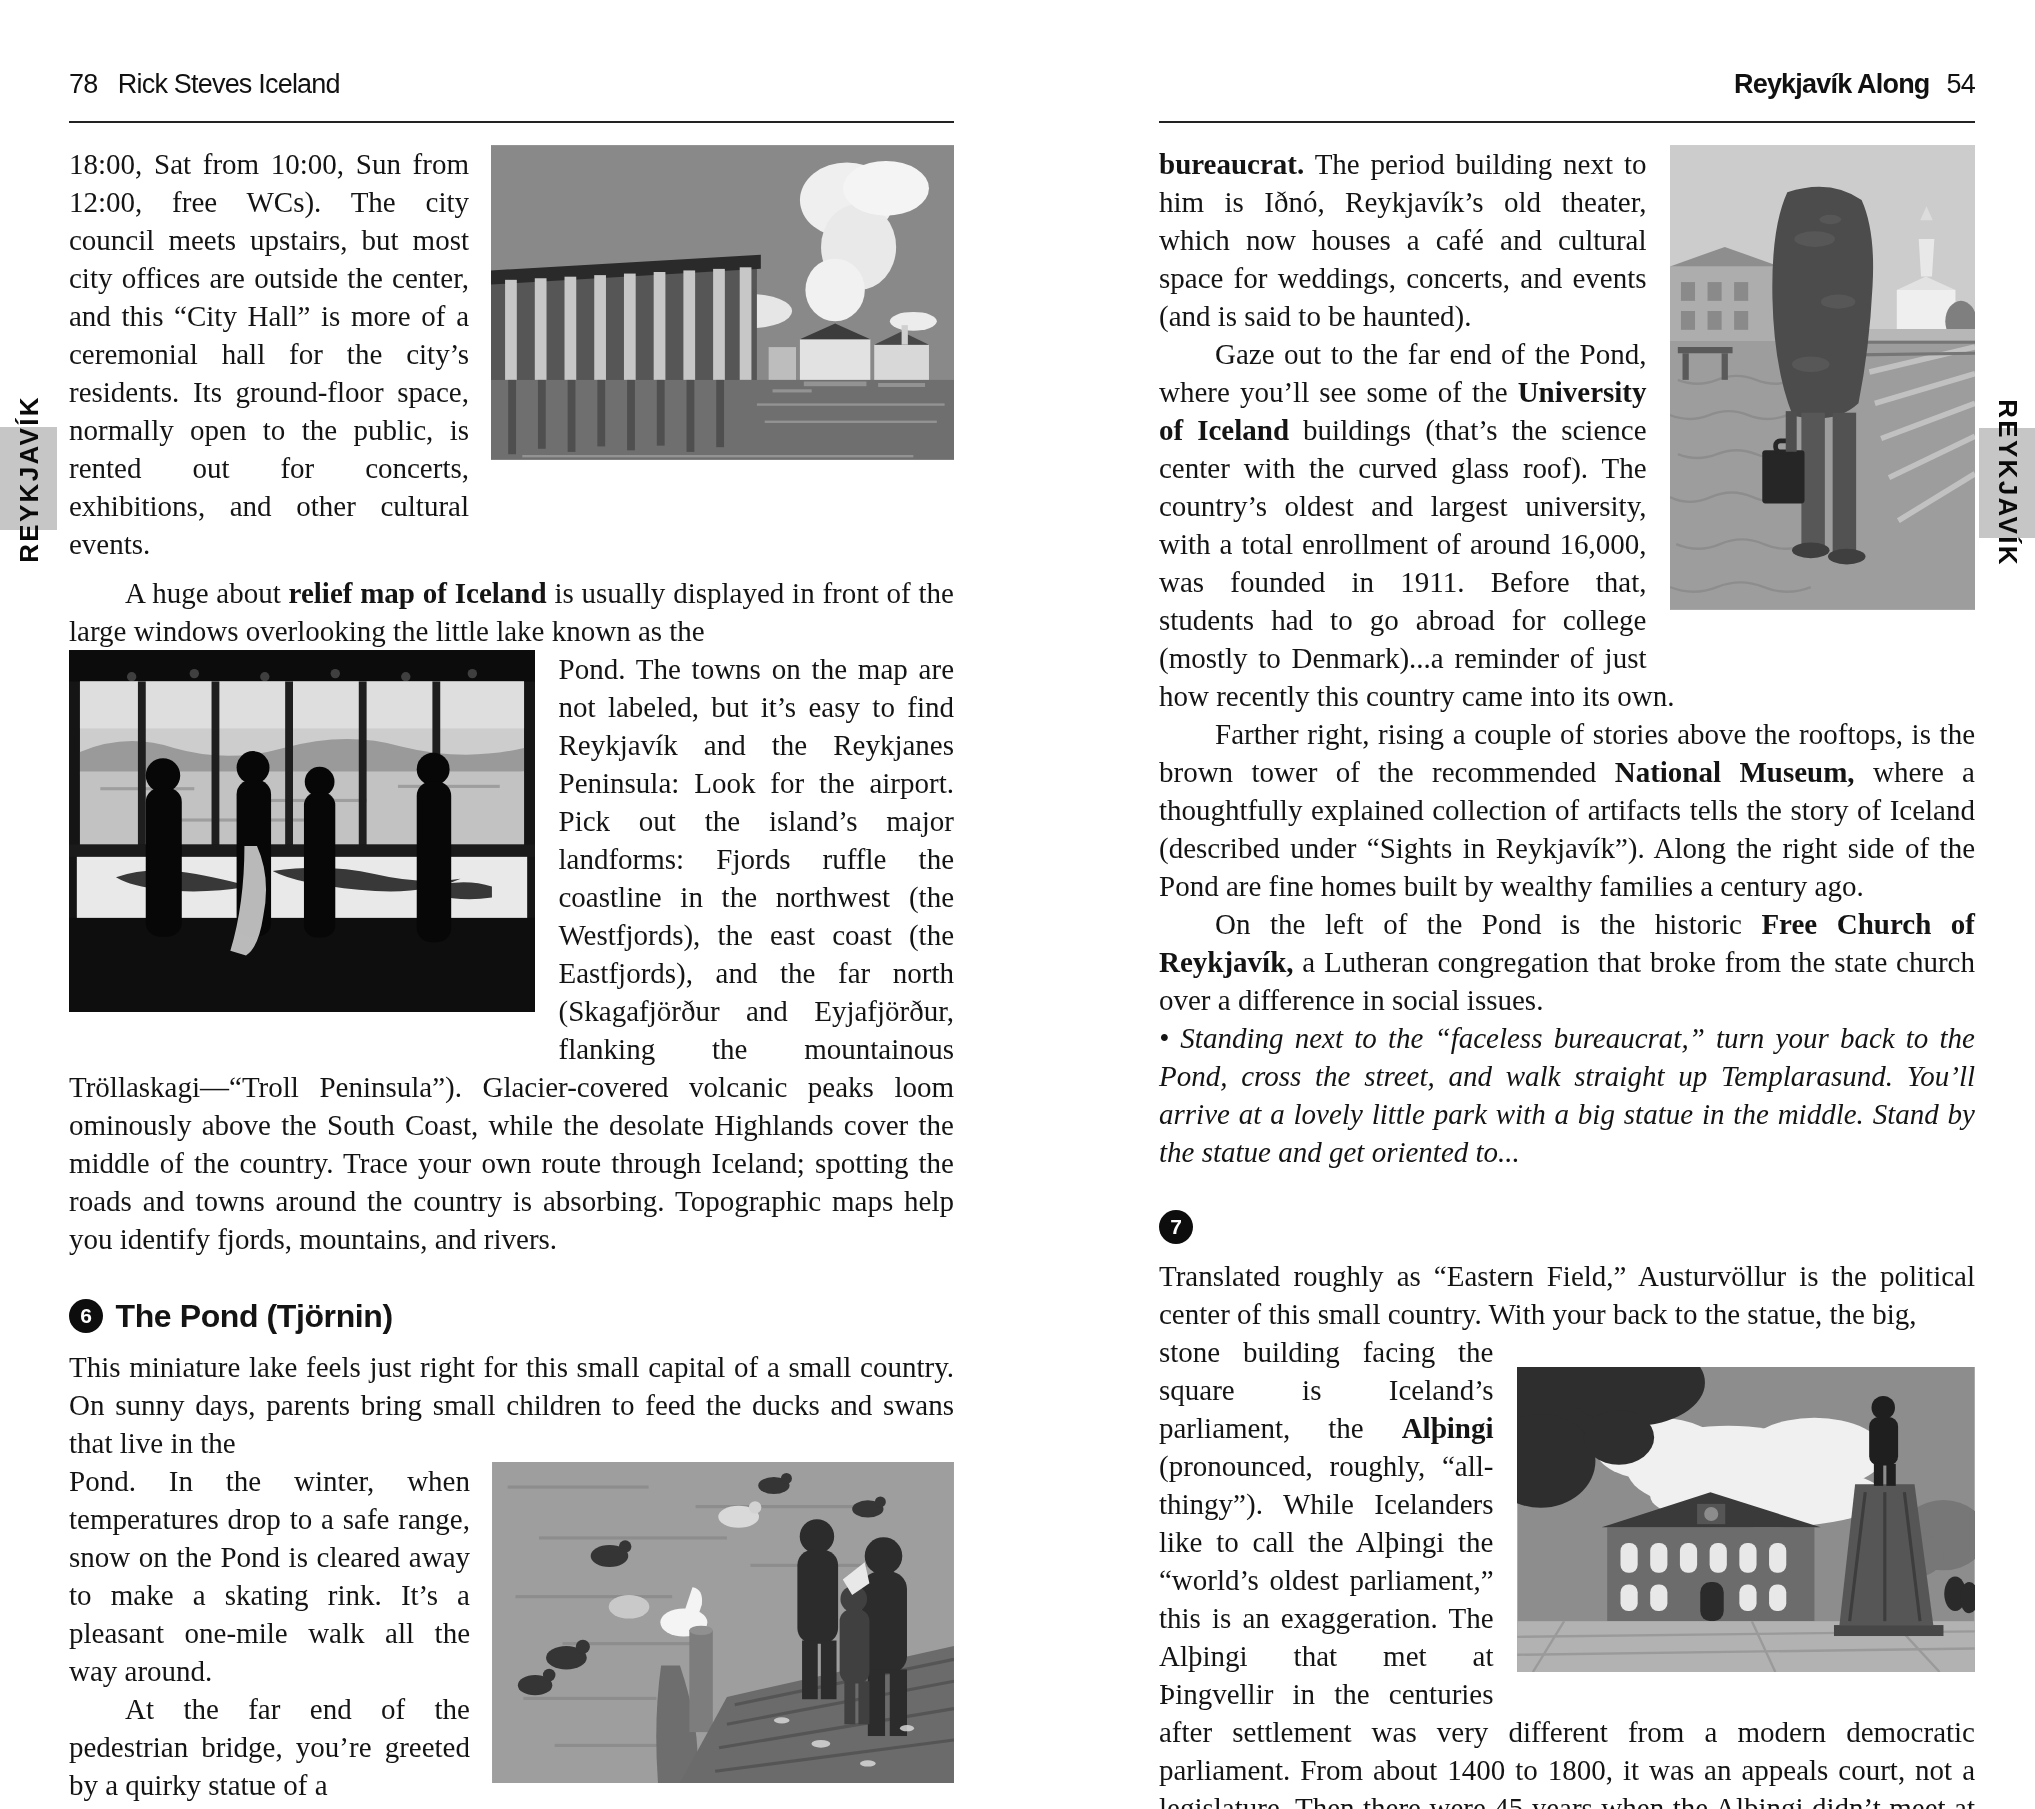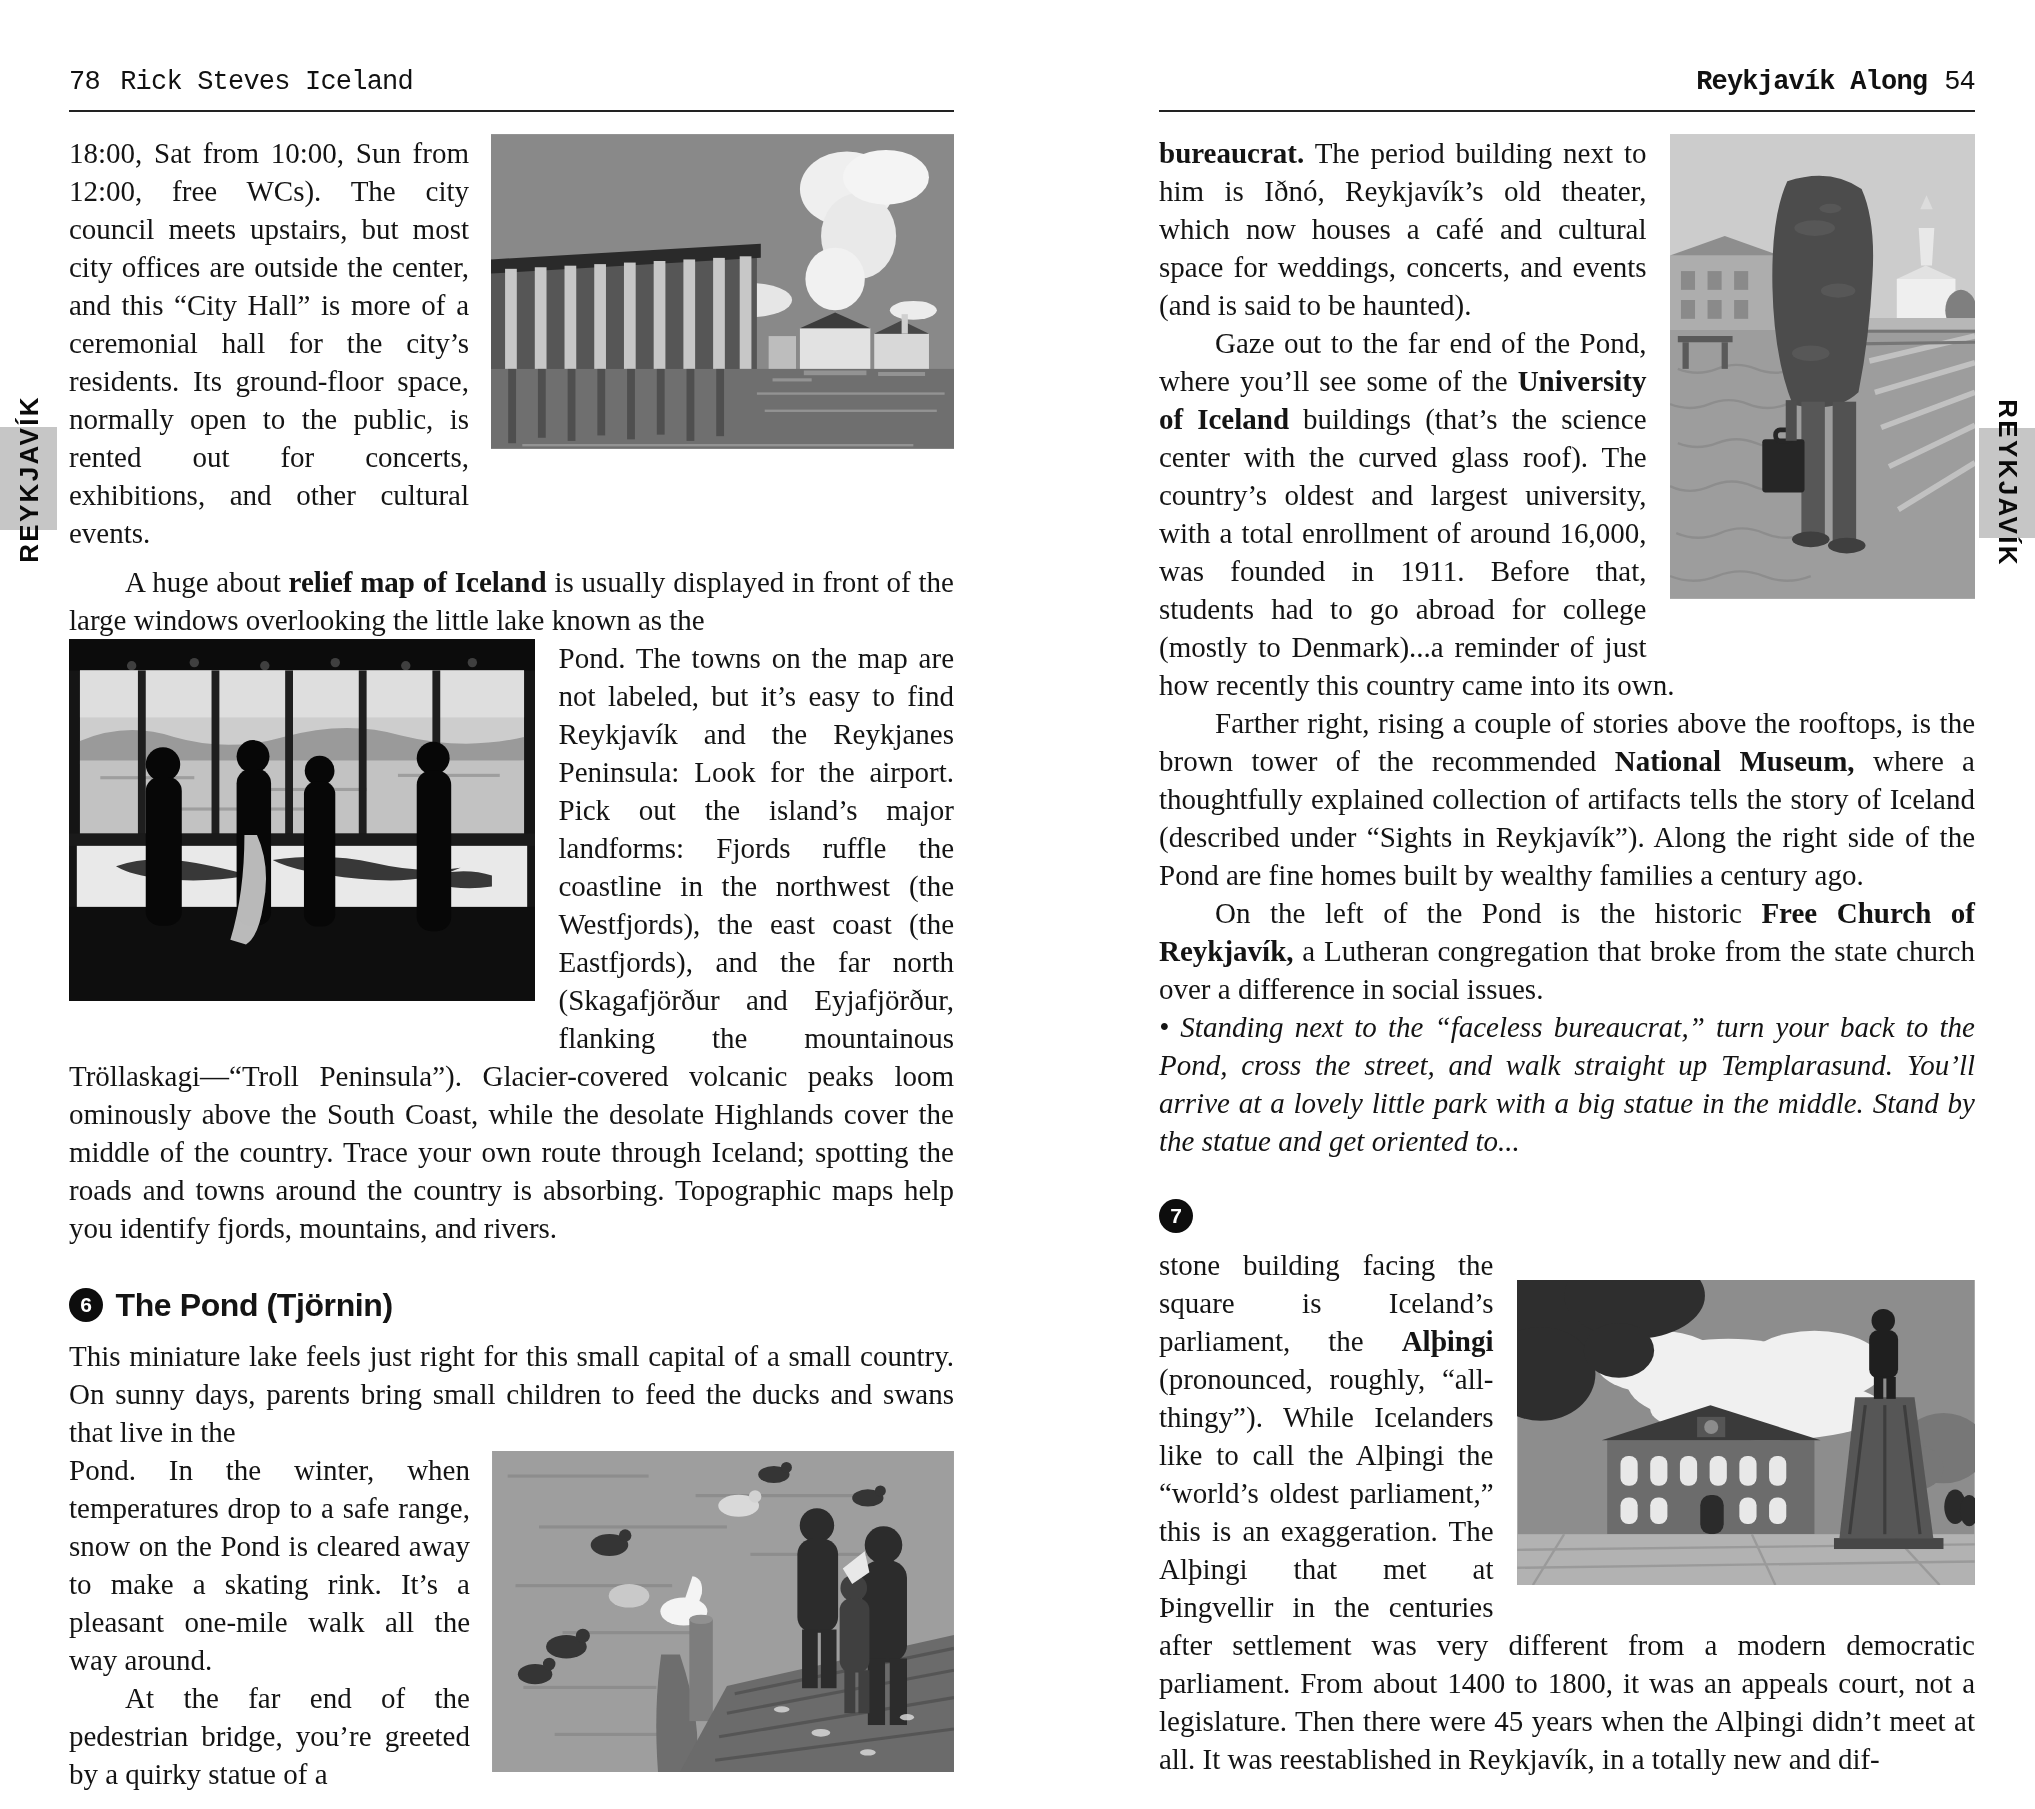--- a/index.html
+++ b/index.html
@@ -6,23 +6,23 @@
   body{
     width:2035px;height:1809px;position:relative;background:#ffffff;
     font-family:"Liberation Serif","DejaVu Serif",serif;color:#141414;
     -webkit-font-smoothing:antialiased;overflow:hidden;
   }
   .page{position:absolute;top:67px;}
   .page-left{left:69px;width:885px;}
   .page-right{left:1159px;width:816px;}
 
   .page-header{
-    font-family:Liberation Mono, monospace;
+    font-family:Liberation Sans, sans-serif;
     font-size:27px;letter-spacing:-0.8px;color:#111;
-    display:flex;align-items:flex-start;gap:20.4px;margin-bottom:10px;height:33px;
+    display:flex;align-items:flex-end;gap:20.4px;margin-bottom:21px;height:33px;
   }
   .page-header.right{justify-content:flex-end;gap:17px;}
   .page-header .hdr-bold{font-weight:bold;}
   .header-rule{height:2.3px;background:#222;margin-bottom:22px;}
 
   p{margin:0;font-size:29px;line-height:38px;text-align:justify;}
   p.indent{text-indent:56px;}
   p.bullet{font-style:italic;text-align:justify;}
   .b{font-weight:bold;}
 
@@ -343,20 +343,21 @@
   <p class="indent"><span>Farther right, rising a couple of stories above the rooftops, is the brown tower of the recommended </span><span class="b">National Museum,</span><span> where a thoughtfully explained collection of artifacts tells the story of Iceland (described under “Sights in Reykjavík”). Along the right side of the Pond are fine homes built by wealthy families a century ago.</span></p>
 
   <p class="indent"><span>On the left of the Pond is the historic </span><span class="b">Free Church of Reykjavík,</span><span> a Lutheran congregation that broke from the state church over a difference in social issues.</span></p>
 
   <p class="bullet"><span>• Standing next to the “faceless bureaucrat,” turn your back to the Pond, cross the street, and walk straight up Templarasund. You’ll arrive at a lovely little park with a big statue in the middle. Stand by the statue and get oriented to...</span></p>
 
   <div class="sec-heading">
     <span class="circle-num">7</span>
   </div>
 
+  <p><span>Translated roughly as “Eastern Field,” Austurvöllur is the political center of this small country. With your back to the statue, the big,</span></p>
 
   <div>
     <div class="float-r4">
       <svg class="ph" width="458" height="305" viewBox="0 0 585 390">
         <rect width="585" height="390" fill="#8d8d8d"></rect>
         <g fill="#f0f0f0">
           <ellipse cx="270" cy="130" rx="130" ry="55"></ellipse>
             <ellipse cx="380" cy="110" rx="90" ry="45"></ellipse>
           <ellipse cx="180" cy="105" rx="80" ry="40"></ellipse>
             <ellipse cx="320" cy="165" rx="150" ry="40"></ellipse>

